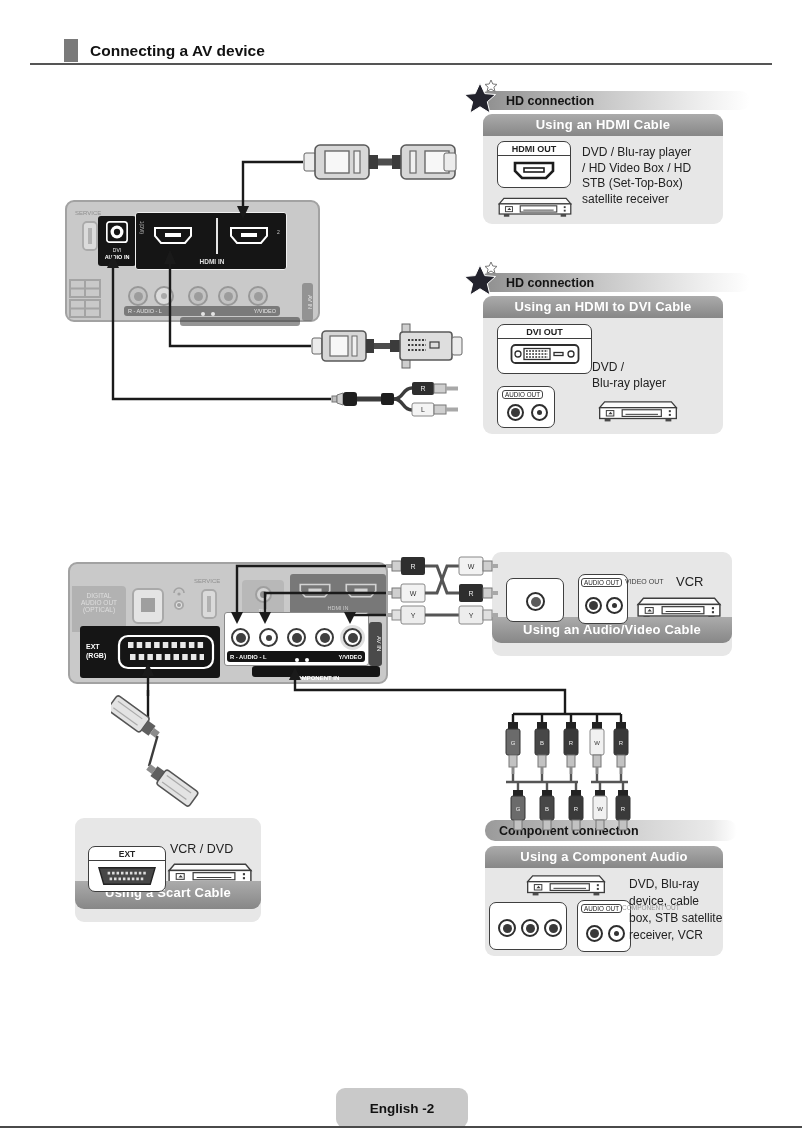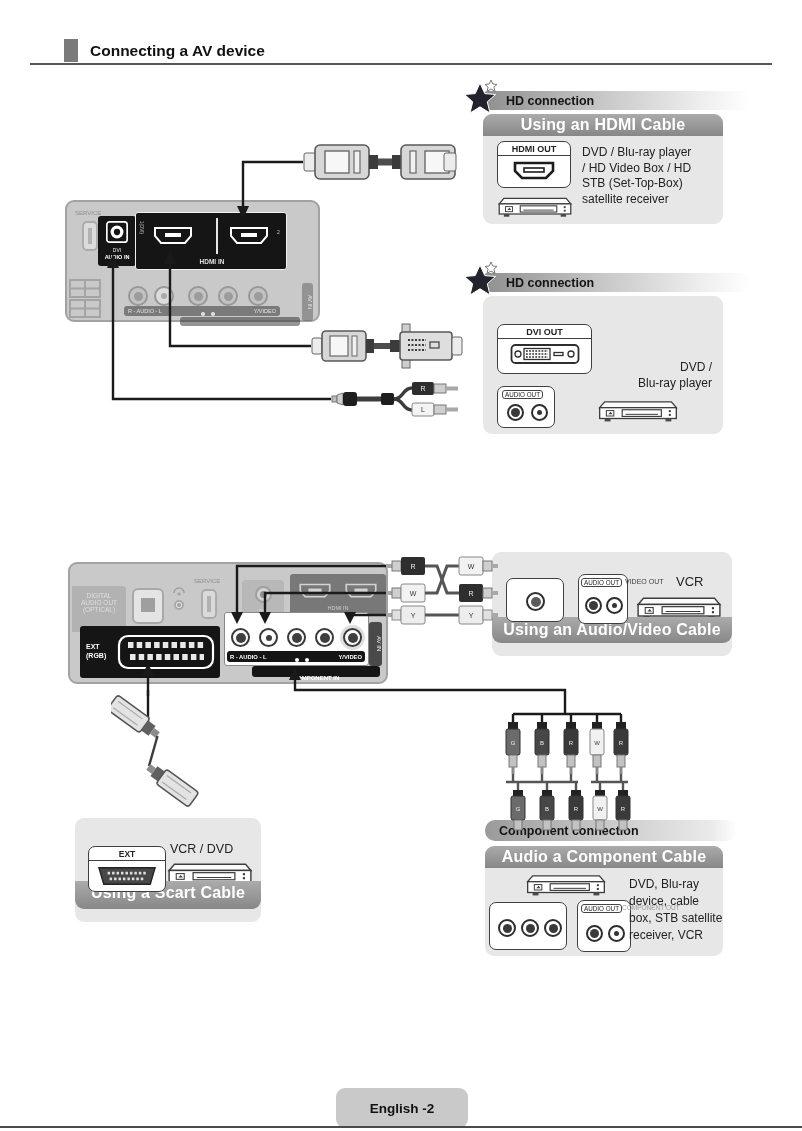--- a/index.html
+++ b/index.html
@@ -2,21 +2,21 @@
 <html><head>
 <meta charset="utf-8">
 <style>
 html,body{margin:0;padding:0;background:#fff}
 .page{position:relative;width:802px;height:1131px;background:#fff;overflow:hidden;
   font-family:"Liberation Sans","DejaVu Sans",sans-serif;color:#1d1d1d}
 .abs{position:absolute}
 .faded{opacity:.5}
 .panel{position:absolute;background:#e7e7e7;border-radius:9px;z-index:2}
 .gbar{position:absolute;left:0;right:0;height:22px;background:linear-gradient(180deg,#ababab,#878787);
-  color:#fff;font-weight:bold;font-size:16px;line-height:22px;text-align:center;letter-spacing:.2px}
+  color:#fff;font-weight:bold;font-size:13px;line-height:22px;text-align:center;letter-spacing:.2px}
 .gbar.top{top:0;border-radius:9px 9px 0 0}
 .gbar.bot{bottom:13px;border-radius:0 0 9px 9px}
 .wbox{position:absolute;background:#fff;border:1.6px solid #3f3f3f;border-radius:7px;z-index:3;box-sizing:border-box}
 .cap{display:block;text-align:center;font-size:9px;color:#222;border-bottom:1.4px solid #3f3f3f;padding:2px 0 1px;font-weight:bold}
 .tag{position:absolute;border:1.1px solid #444;border-radius:3px;font-size:6.3px;padding:0 2px;background:#fff;color:#222;white-space:nowrap}
 .jack{position:absolute;border-radius:50%;background:#fff;border:2px solid #2e2e2e;display:flex;align-items:center;justify-content:center;box-sizing:border-box}
 .jack>i{display:block;border-radius:50%}
 .tv{position:absolute;background:#c9c9c9;border:2px solid #a2a2a2;border-radius:9px;z-index:1;box-sizing:border-box}
 .blk{position:absolute;background:#151515;border-radius:3px;box-sizing:border-box}
 .txt{position:absolute}
@@ -143,20 +143,21 @@
 
   <div class="pill" style="left:479px;top:273px;width:244px;height:19px;padding-left:27px">
     <span>HD connection</span>
   </div>
   <svg class="abs" style="left:461px;top:261px;z-index:6" width="40" height="40" viewBox="0 0 40 40">
     <polygon points="19,4 23.8,14.6 34.5,15.5 26.3,22.8 29,34 19,27.8 9,34 11.7,22.8 3.5,15.5 14.2,14.6" fill="#23232d" stroke="#fff" stroke-width="1"></polygon>
     <polygon points="30,1 31.8,5 36,5.4 32.9,8.2 34,12.4 30,10 26,12.4 27.1,8.2 24,5.4 28.2,5" fill="#fff" stroke="#777" stroke-width="1"></polygon>
   </svg>
 
   <div class="panel" style="left:483px;top:296px;width:240px;height:138px">
+    <div class="gbar top">Using an HDMI to DVI Cable</div>
     <div class="wbox" style="left:14px;top:28px;width:95px;height:50px">
       <span class="cap">DVI OUT</span>
       <svg style="margin:3px auto 0" width="72" height="24" viewBox="0 0 70 24">
         <rect x="1.5" y="3" width="67" height="18" rx="4" fill="#fff" stroke="#2e2e2e" stroke-width="1.8"></rect>
         <circle cx="8" cy="12" r="3" fill="none" stroke="#2e2e2e" stroke-width="1.3"></circle>
         <rect x="14" y="6.5" width="26" height="11" fill="none" stroke="#2e2e2e" stroke-width="1.3"></rect>
         <line x1="16" y1="9" x2="38" y2="9" stroke="#2e2e2e" stroke-width="1.7" stroke-dasharray="1.8 1.3"></line>
         <line x1="16" y1="12" x2="38" y2="12" stroke="#2e2e2e" stroke-width="1.7" stroke-dasharray="1.8 1.3"></line>
         <line x1="16" y1="15" x2="38" y2="15" stroke="#2e2e2e" stroke-width="1.7" stroke-dasharray="1.8 1.3"></line>
         <rect x="44" y="10.5" width="9" height="3" fill="none" stroke="#2e2e2e" stroke-width="1.3"></rect>
@@ -165,21 +166,21 @@
     </div>
     <div class="wbox" style="left:14px;top:90px;width:58px;height:42px">
       <span class="tag" style="left:4px;top:3px">AUDIO OUT</span>
       <div class="jack" style="left:9px;top:17px;width:17px;height:17px">
           <i style="width:9px;height:9px;background:#3a3a3a"></i>
         </div>
       <div class="jack" style="left:33px;top:17px;width:17px;height:17px">
           <i style="width:5px;height:5px;background:#333"></i>
         </div>
     </div>
-    <div class="abs desc" style="left:109px;top:64px;width:120px;text-align:right">
+    <div class="abs desc" style="left:109px;top:64px;width:120px;text-align:left">
       <div>DVD /</div>
       <div>Blu-ray player</div>
     </div>
     <svg class="abs" style="left:105px;top:100px" width="100" height="30" viewBox="0 0 100 36">
       <polygon points="10,7 90,7 96,14 4,14" fill="#fbfbfb" stroke="#3d3d3d" stroke-width="1.6"></polygon>
         <rect x="4" y="14" width="92" height="13" fill="#fff" stroke="#3d3d3d" stroke-width="1.6"></rect>
         <rect x="31" y="16.5" width="47" height="8" fill="#fff" stroke="#3d3d3d" stroke-width="1.4"></rect>
         <line x1="35" y1="22" x2="74" y2="22" stroke="#3d3d3d" stroke-width="1.2"></line>
         <rect x="12" y="17.5" width="9" height="6.5" fill="none" stroke="#3d3d3d" stroke-width="1.2"></rect>
         <polygon points="14.5,22 19.5,22 17,19" fill="#3d3d3d"></polygon>
@@ -480,21 +481,21 @@
         <rect x="118" y="98" width="14" height="24" rx="2" fill="#3a3a3a" stroke="#333"></rect>
         <text x="125" y="113" font-size="6" fill="#eee" text-anchor="middle">R</text>
         <rect x="121" y="122" width="8" height="10" fill="#c2c2c2" stroke="#777"></rect>
     </g>
   </svg>
 
   <div class="pill" style="left:485px;top:820px;width:238px;height:21px;padding-left:14px;background:linear-gradient(90deg,#9a9a9a,#cfcfcf 55%,#eaeaea 90%,rgba(248,248,248,0))">
     <span>Component connection</span>
   </div>
   <div class="panel" style="left:485px;top:846px;width:238px;height:110px">
-    <div class="gbar top">Audio a Component Cable</div>
+    <div class="gbar top">Using a Component Audio</div>
     <svg class="abs" style="left:32px;top:24px" width="98" height="30" viewBox="0 0 100 36">
       <polygon points="10,7 90,7 96,14 4,14" fill="#fbfbfb" stroke="#3d3d3d" stroke-width="1.6"></polygon>
         <rect x="4" y="14" width="92" height="13" fill="#fff" stroke="#3d3d3d" stroke-width="1.6"></rect>
         <rect x="31" y="16.5" width="47" height="8" fill="#fff" stroke="#3d3d3d" stroke-width="1.4"></rect>
         <line x1="35" y1="22" x2="74" y2="22" stroke="#3d3d3d" stroke-width="1.2"></line>
         <rect x="12" y="17.5" width="9" height="6.5" fill="none" stroke="#3d3d3d" stroke-width="1.2"></rect>
         <polygon points="14.5,22 19.5,22 17,19" fill="#3d3d3d"></polygon>
         <rect x="87" y="17" width="2.4" height="2.4" fill="#3d3d3d"></rect>
         <rect x="87" y="21.5" width="2.4" height="2.4" fill="#3d3d3d"></rect>
         <rect x="10" y="27" width="7" height="3.5" fill="#4a4a4a"></rect>

